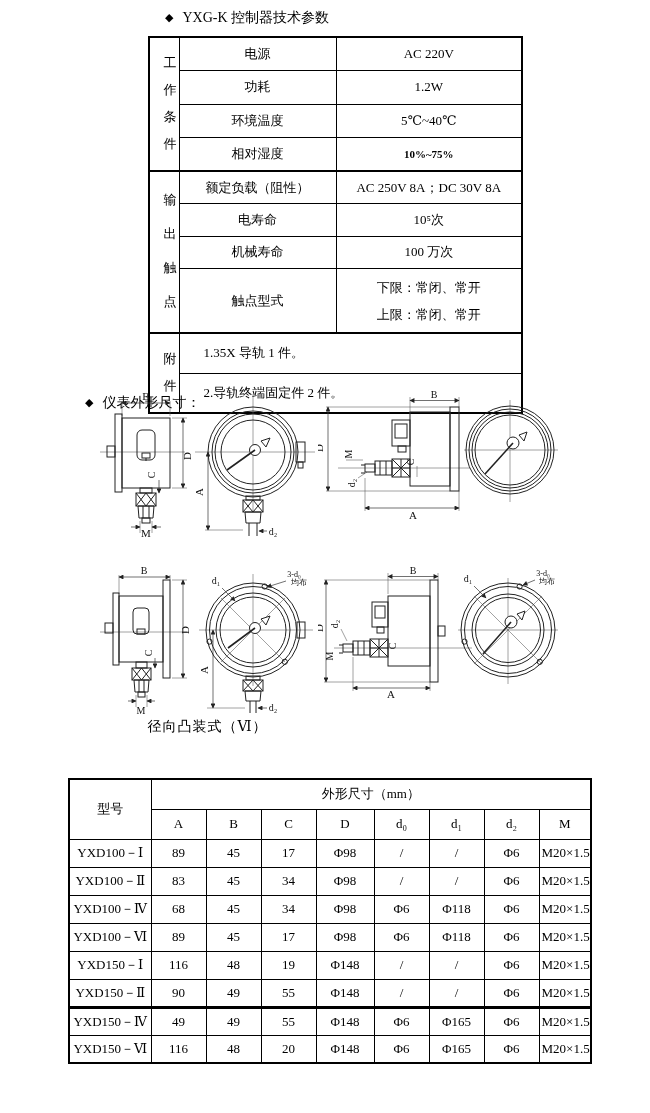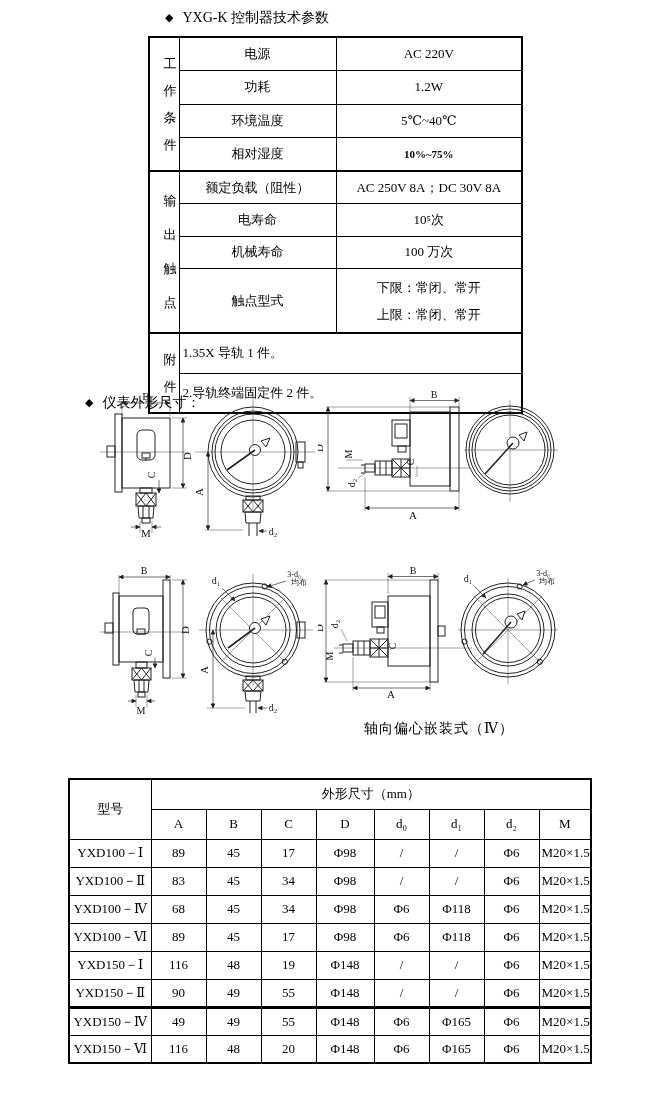--- a/index.html
+++ b/index.html
@@ -9,30 +9,30 @@
     font-family:"Liberation Serif","DejaVu Serif",serif;
     color:#000;
   }
   .abs { position:absolute; }
   .heading { font-size:14px; white-space:nowrap; }
   .heading .bullet { font-size:11px; margin-right:9px; vertical-align:1px; }
 
   
   table.spec { border-collapse:collapse; border:2px solid #000; table-layout:fixed; }
   table.spec td { border:1px solid #000; text-align:center; font-size:13px; padding:0 3px; }
-  table.spec td.grp { padding:12px; }
+  table.spec td.grp { padding:12px;font-family:Liberation Mono, monospace; }
   table.spec .vtext { width:16px; margin:0 auto; word-break:break-all; text-align:center; }
   table.spec .lh28 { line-height:27px; }
   table.spec .lh34 { line-height:34px; }
   table.spec .lh27 { line-height:27px; }
   table.spec tr.h28 td { height:28px; }
   table.spec tr.h27 td { height:27px; }
   table.spec tr.h55 td { height:55px; }
   table.spec tr.thick td { border-top:2px solid #000; }
-  table.spec td.left { text-align:left; padding-left:3px;margin-top:13px; }
+  table.spec td.left { text-align:left; padding-left:24px;margin-top:13px; }
   table.spec .smallbold { font-size:11px; font-weight:bold; }
   table.spec .twoline div { line-height:27px; }
 
   
   table.dims { border-collapse:collapse; border:2px solid #000; table-layout:fixed; }
   table.dims td { border:1px solid #000; text-align:center; font-size:13px; height:28px; padding:0 2px; }
   table.dims tr.hd td { height:30px;margin-top:28px; }
   table.dims tr.sep td { border-top:3px solid #000; }
 
   
@@ -323,20 +323,21 @@
     <text x="49" y="8" font-size="10" text-anchor="middle">B</text>
     <text x="94" y="64" font-size="11" text-anchor="middle" transform="rotate(-90 94 64)">D</text>
     <text x="57" y="87" font-size="10" text-anchor="middle" transform="rotate(-90 57 87)">C</text>
     <text x="113" y="104" font-size="11" text-anchor="middle" transform="rotate(-90 113 104)">A</text>
     <text x="46" y="148" font-size="10" text-anchor="middle">M</text>
     <text x="178" y="145" font-size="10" text-anchor="middle">d₂</text>
     <text x="121" y="18" font-size="10" text-anchor="middle">d₁</text>
     <text x="199" y="11" font-size="8" text-anchor="middle">3-d₀</text>
     <text x="204" y="19" font-size="8" text-anchor="middle">均布</text>
   </svg>
+  <div class="figcap">径向凸装式（Ⅵ）</div>
 </div>
 
 <div class="figure" style="left:318px; top:566px; width:242px;">
   <svg width="242" height="152" viewBox="0 0 242 152">
     <defs>
       <marker id="ar4" viewBox="0 0 10 10" refX="9" refY="5" markerWidth="9" markerHeight="7" orient="auto-start-reverse">
         <path d="M0,0 L10,5 L0,10 z" fill="#222"></path>
       </marker>
     </defs>
     <g class="thin">
@@ -392,21 +393,20 @@
     <text x="4.5" y="62" font-size="11" text-anchor="middle" transform="rotate(-90 4.5 62)">D</text>
     <text x="95" y="7.5" font-size="10" text-anchor="middle">B</text>
     <text x="73" y="132" font-size="11" text-anchor="middle">A</text>
     <text x="15" y="90" font-size="10" text-anchor="middle" transform="rotate(-90 15 90)">M</text>
     <text x="20" y="58" font-size="10" text-anchor="middle" transform="rotate(-90 20 58)">d₂</text>
     <text x="78" y="80" font-size="10" text-anchor="middle" transform="rotate(-90 78 80)">C</text>
     <text x="150" y="16" font-size="10" text-anchor="middle">d₁</text>
     <text x="225" y="10" font-size="8" text-anchor="middle">3-d₀</text>
     <text x="229" y="18" font-size="8" text-anchor="middle">均布</text>
   </svg>
-  <div class="figcap">轴向偏心嵌装式（Ⅳ）</div>
 </div>
 
 <table class="dims abs" style="left:68px; top:778px; width:522px;">
   <colgroup>
     <col style="width:82px">
       <col style="width:55px">
       <col style="width:55px">
       <col style="width:55px">
     <col style="width:58px">
       <col style="width:55px">

